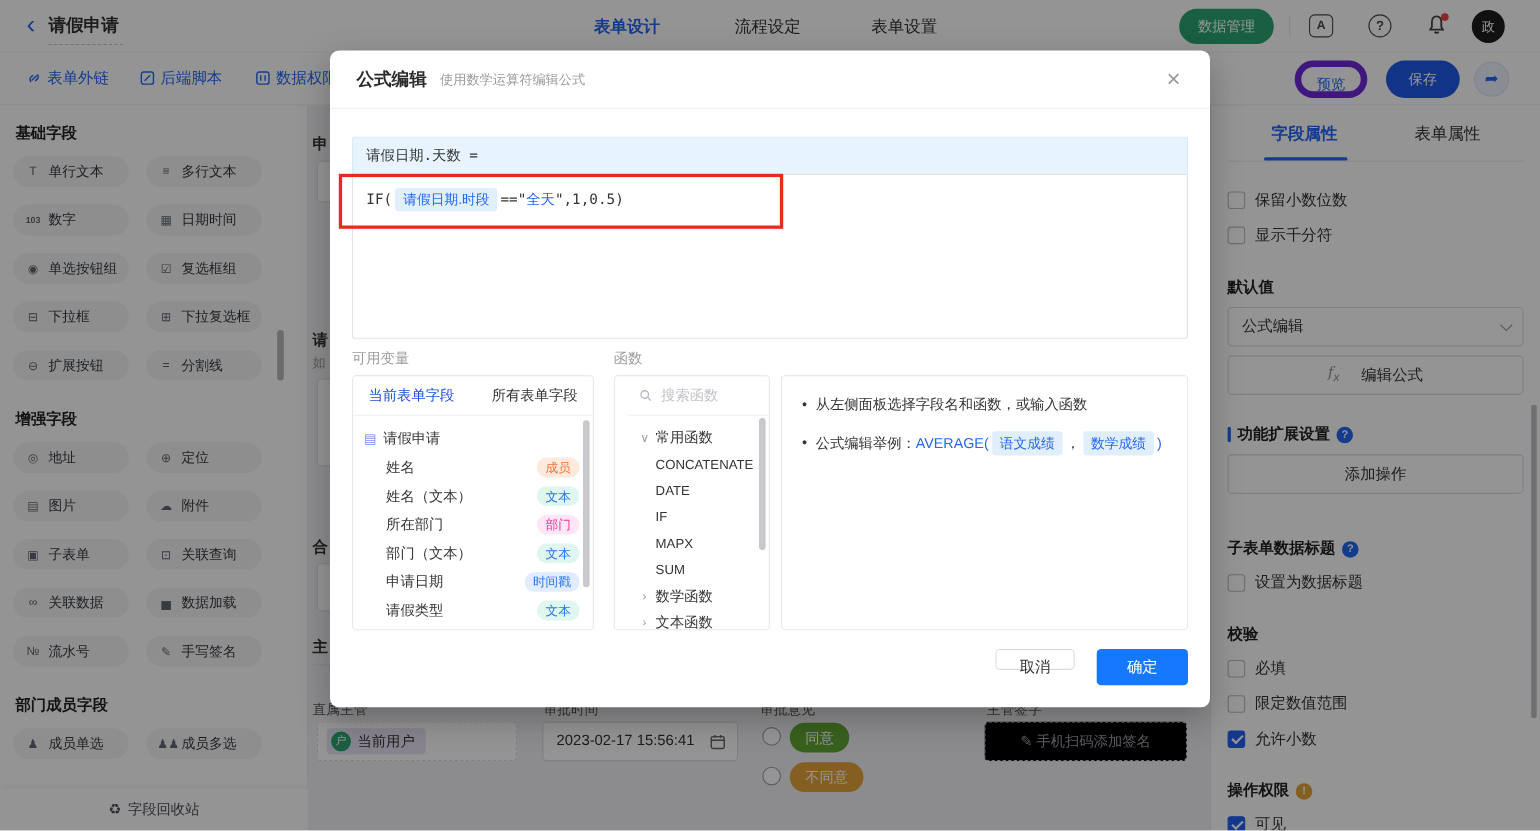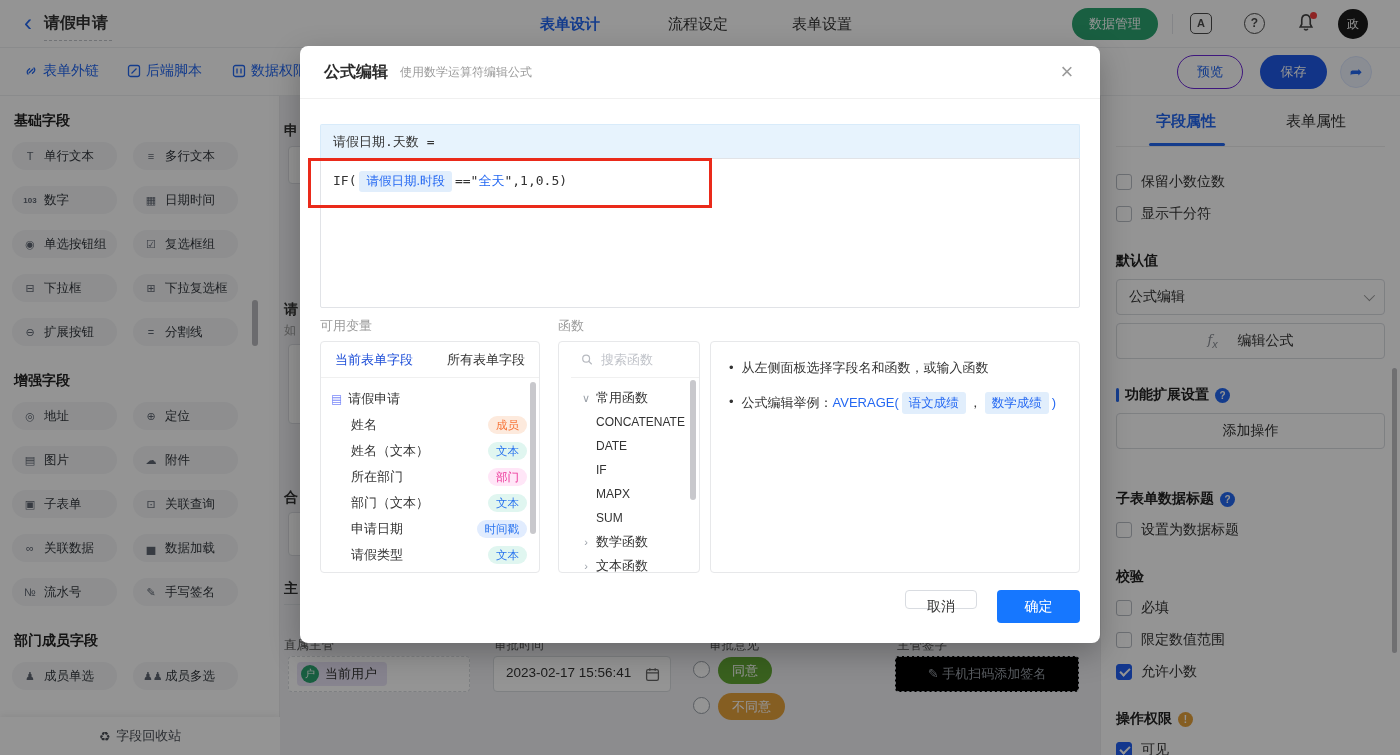--- a/index.html
+++ b/index.html
@@ -18,21 +18,21 @@
   .icon-translate{position:absolute;left:1190px;top:13px;width:22px;height:21px;border:1.6px solid #4a4a4a;border-radius:5px;color:#4a4a4a;font-size:11px;font-weight:700;text-align:center;line-height:18px;cursor:pointer;}
   .icon-help{position:absolute;left:1244px;top:13px;width:21px;height:21px;border:1.6px solid #4a4a4a;border-radius:50%;color:#4a4a4a;font-size:12px;font-weight:700;text-align:center;line-height:18px;cursor:pointer;}
   .icon-bell{position:absolute;left:1296px;top:12px;width:22px;height:24px;cursor:pointer;}
   .bell-dot{position:absolute;right:1px;top:0;width:7px;height:7px;border-radius:50%;background:#f53f3f;}
   .avatar{position:absolute;left:1338px;top:9px;width:30px;height:30px;border-radius:50%;background:#1c1c1c;color:#fff;font-size:12px;text-align:center;line-height:30px;cursor:pointer;}
 
   
   .toolbar{position:absolute;left:0;top:48px;width:1400px;height:48px;background:#fff;border-bottom:1px solid #eef0f2;z-index:1;}
   .tb-link{position:absolute;top:14px;display:flex;align-items:center;gap:5px;color:#2468f2;font-size:14px;cursor:pointer;}
   .tb-link svg{display:block;}
-  .btn-preview{position:absolute;left:1177px;top:7px;width:66px;height:34px;border:1px solid #6d28d9;border-radius:17px;color:#2468f2;background:#fff;font-size:13px;text-align:center;line-height:32px;cursor:pointer;}
+  .btn-preview{position:absolute;left:1177px;top:7px;width:66px;height:34px;border:6px solid #6d28d9;border-radius:17px;color:#2468f2;background:#fff;font-size:13px;text-align:center;line-height:32px;cursor:pointer;}
   .btn-save{position:absolute;left:1260px;top:7px;width:67px;height:34px;border-radius:17px;color:#fff;background:#1f5ae8;font-size:13px;text-align:center;line-height:34px;cursor:pointer;}
   .btn-share{position:absolute;left:1340px;top:8px;width:32px;height:32px;border-radius:50%;background:#eef3fe;border:1px solid #dbe6fd;text-align:center;line-height:30px;color:#2468f2;font-size:15px;cursor:pointer;}
 
   
   .sidebar{position:absolute;left:0;top:96px;width:280px;height:659px;background:#fff;border-right:1px solid #ececee;padding:16px 12px 0 12px;z-index:1;}
   .sb-title{font-size:14px;font-weight:700;color:#222;margin:0 0 12px 2px;}
   .sb-title.gap{margin-top:26px;}
   .sb-grid{display:flex;flex-wrap:wrap;gap:16px 16px;}
   .fbtn{width:105px;height:28px;border-radius:14px;background:#f4f5f7;display:flex;align-items:center;gap:6px;padding:0 0 0 10px;cursor:pointer;}
   .fbtn .fi{width:16px;font-size:11px;color:#5f6672;text-align:center;flex:none;}
@@ -294,21 +294,21 @@
     <span class="frag" style="left:4px;top:205px">请</span>
     <span class="frag small" style="left:4px;top:226px">如</span>
     <div class="frag-box" style="left:8px;top:248px;width:60px;height:80px"></div>
     <span class="frag" style="left:4px;top:393px">合</span>
     <div class="frag-box" style="left:8px;top:416px;width:60px;height:44px"></div>
     <span class="frag" style="left:4px;top:484px">主</span>
     <hr class="frag-line" style="left:4px;top:508px;width:70px">
 
     <span class="col-label" style="left:4px;top:541px">直属主管</span>
     <span class="col-label" style="left:214px;top:541px">审批时间</span>
-    <span class="col-label" style="left:429px;top:541px">审批意见</span>
+    <span class="col-label" style="left:411px;top:541px">审批意见</span>
     <span class="col-label" style="left:617px;top:541px">主管签字</span>
 
     <div class="field dashed" style="left:8px;top:560px;width:182px">
       <span class="user-chip">
         <span class="uc-ic">户</span>
         <span class="uc-tx">当前用户</span>
       </span>
     </div>
 
     <div class="field" style="left:213px;top:560px;width:178px">

